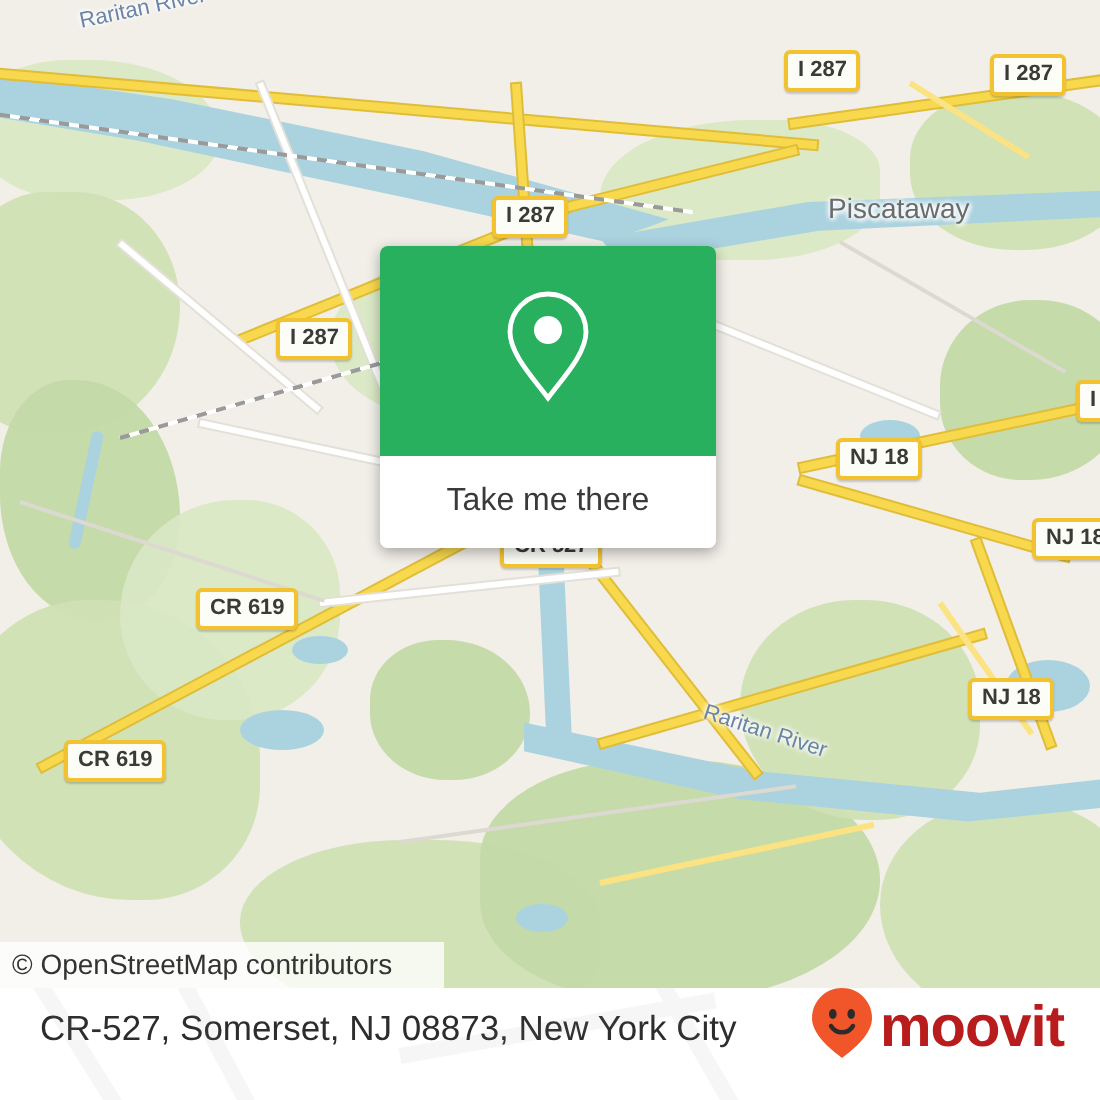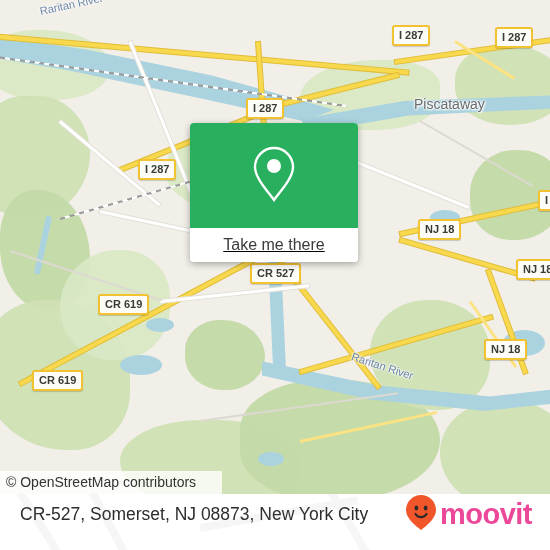--- a/index.html
+++ b/index.html
@@ -58,40 +58,40 @@
   
   .card-wrap{position:absolute;left:190px;top:123px;width:168px;z-index:40;}
   .card{
     width:168px;border-radius:4px;overflow:hidden;background:#fff;
     box-shadow:0 2px 7px rgba(0,0,0,.32);
   }
   .card-top{
     height:105px;background:#28b05e;display:flex;align-items:center;justify-content:center;
   }
   .card-bottom{
-    height:34px;background:#fff;display:flex;align-items:center;justify-content:center;text-decoration:underline;
+    height:46px;background:#fff;display:flex;align-items:center;justify-content:center;
   }
   .card-label{color:#3a3a3a;font-size:16px;line-height:20px;}
   .card-tail{
     position:absolute;left:50%;top:139px;transform:translateX(-50%);
     width:0;height:0;border-left:11px solid transparent;border-right:11px solid transparent;
     border-top:12px solid #ffffff;
     filter:drop-shadow(0 2px 2px rgba(0,0,0,.22));
     z-index:39;
   }
 
   
   .footer{
     position:absolute;left:0;top:494px;width:550px;height:56px;background:#ffffff;
     display:flex;align-items:center;justify-content:space-between;
     padding:0 18px 16px 20px;box-sizing:border-box;
   }
   .footer-addr{color:#2d2d2d;font-size:17.5px;line-height:22px;white-space:nowrap;}
   .brand{display:flex;align-items:center;gap:3px;}
-  .brand-word{color:#ec4899;font-size:29px;line-height:29px;font-weight:bold;letter-spacing:-.5px;}
+  .brand-word{color:#b91c1c;font-size:29px;line-height:29px;font-weight:bold;letter-spacing:-.5px;}
   .watermark{
     position:absolute;left:0;top:0;width:550px;height:56px;overflow:hidden;opacity:.07;pointer-events:none;
   }
   .wm-line{position:absolute;background:#8d8d8d;height:8px;transform-origin:0 50%;}
 </style>
 </head>
 <body>
 
 <div class="screen">
 

